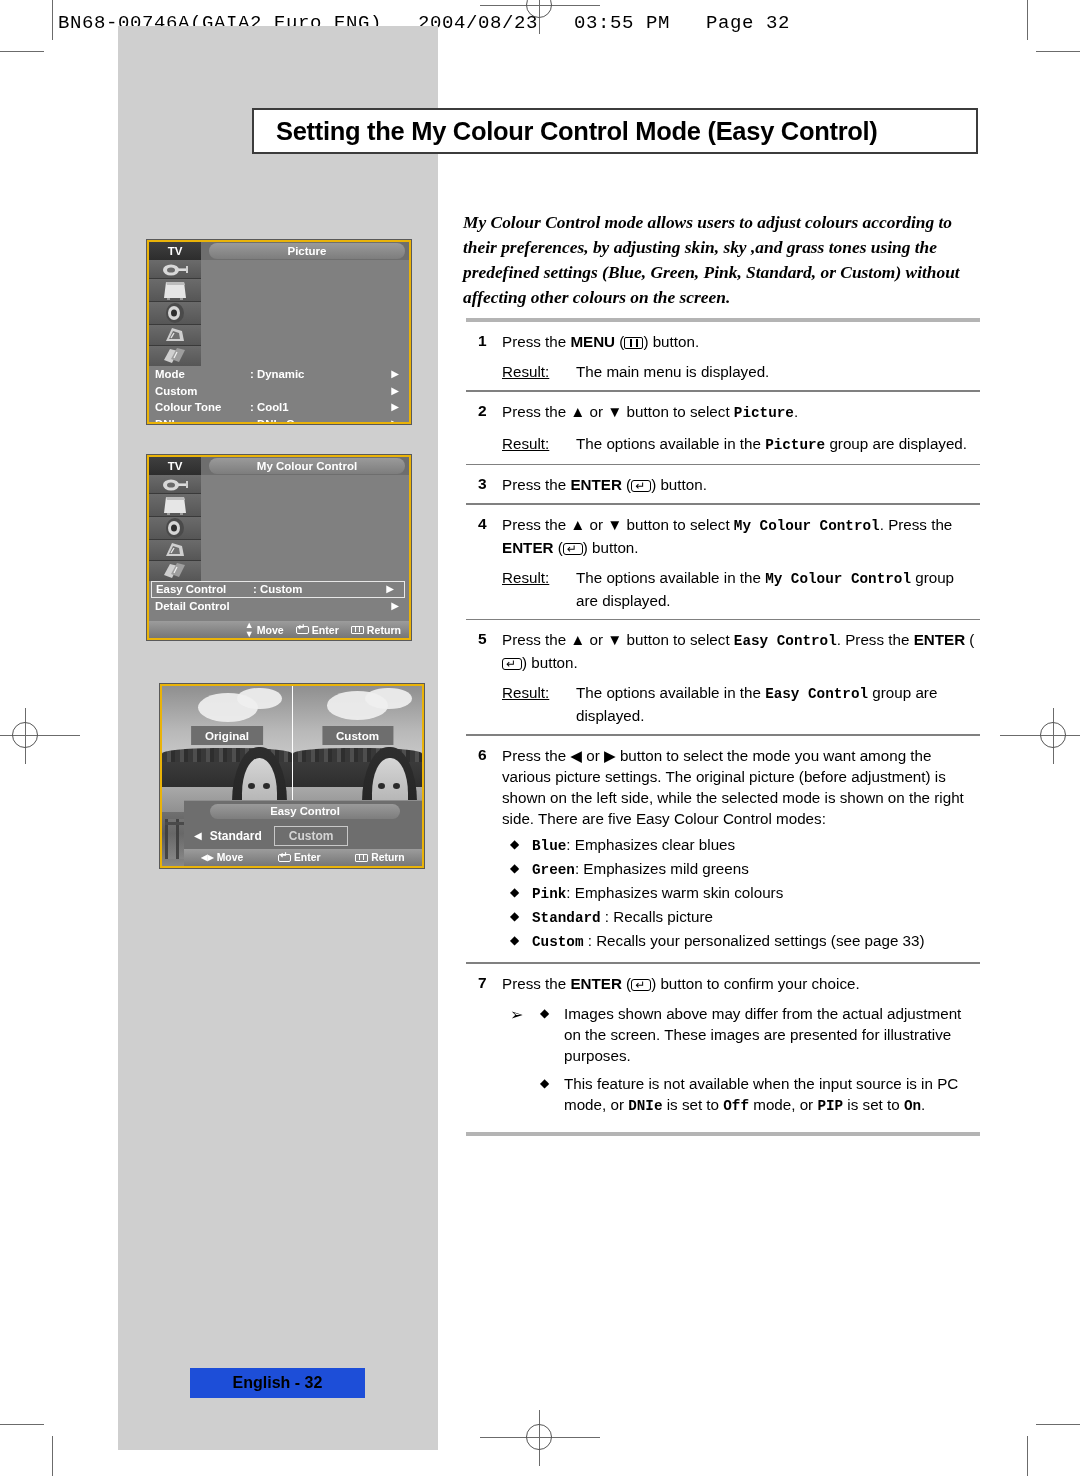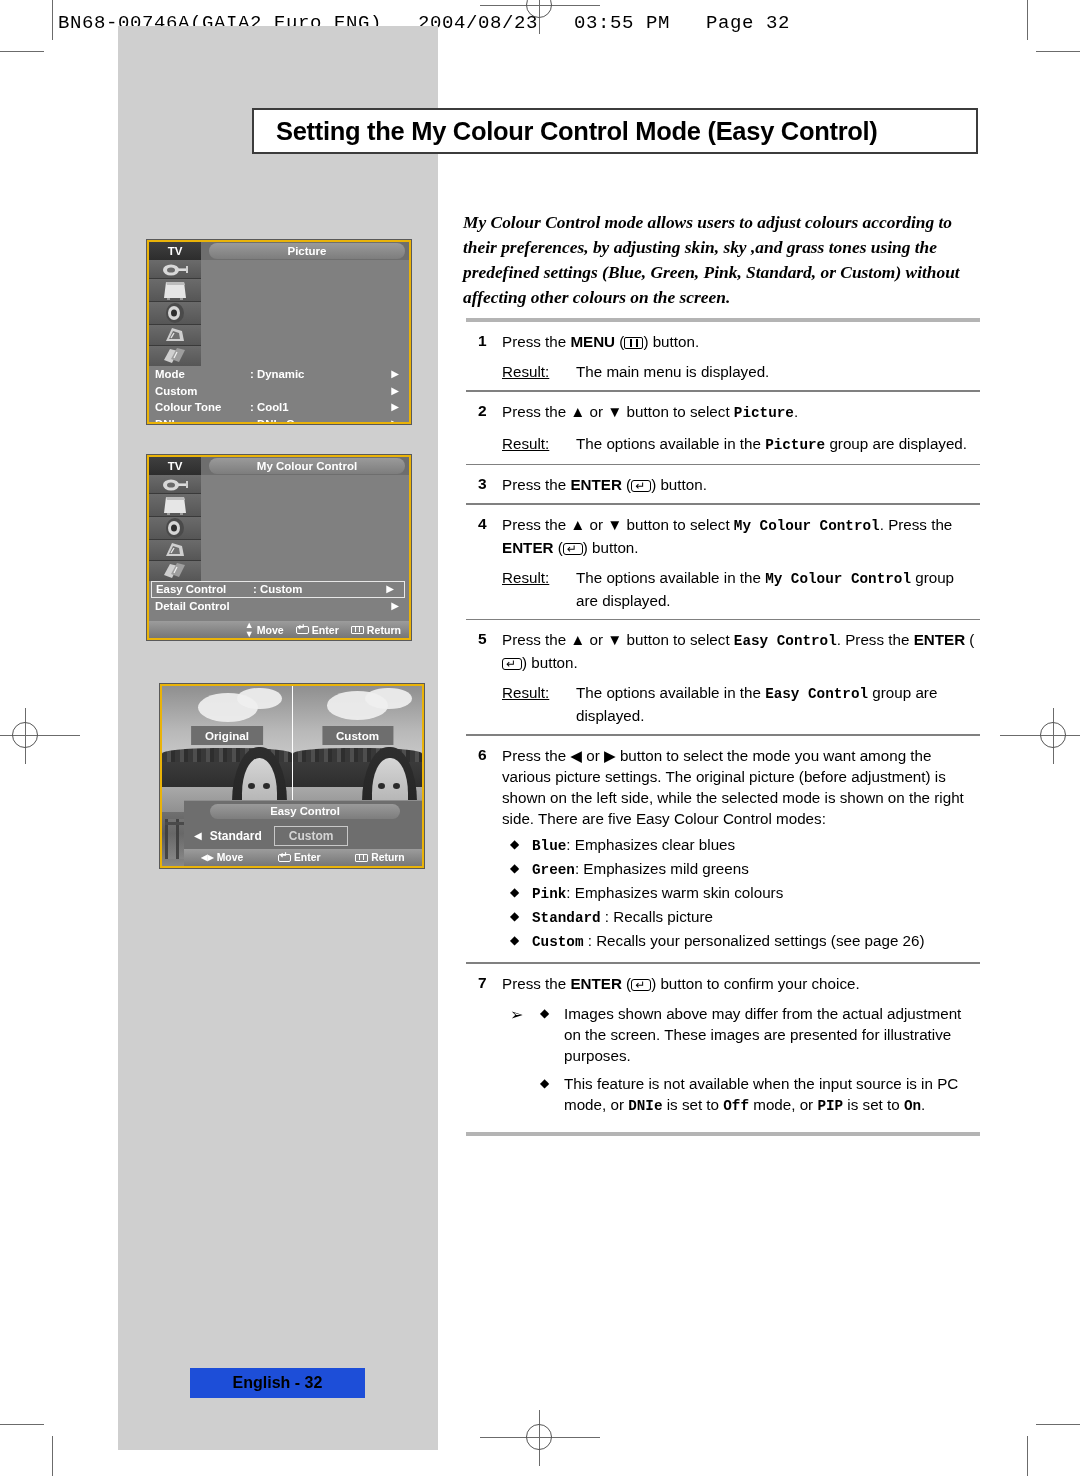--- a/index.html
+++ b/index.html
@@ -507,21 +507,21 @@
         <div class="bl">
           <div class="di">◆</div>
           <div class="tx"><span class="mono">Pink</span><span>:  Emphasizes warm skin colours</span></div>
         </div>
         <div class="bl">
           <div class="di">◆</div>
           <div class="tx"><span class="mono">Standard</span><span> : Recalls picture</span></div>
         </div>
         <div class="bl">
           <div class="di">◆</div>
-          <div class="tx"><span class="mono">Custom</span><span> : Recalls your personalized settings (see page 26)</span></div>
+          <div class="tx"><span class="mono">Custom</span><span> : Recalls your personalized settings (see page 33)</span></div>
         </div>
       </div>
     </div>
   </div>
 
   <div class="sep thin"></div>
 
   <div class="step">
     <div class="num">7</div>
     <div class="body">

